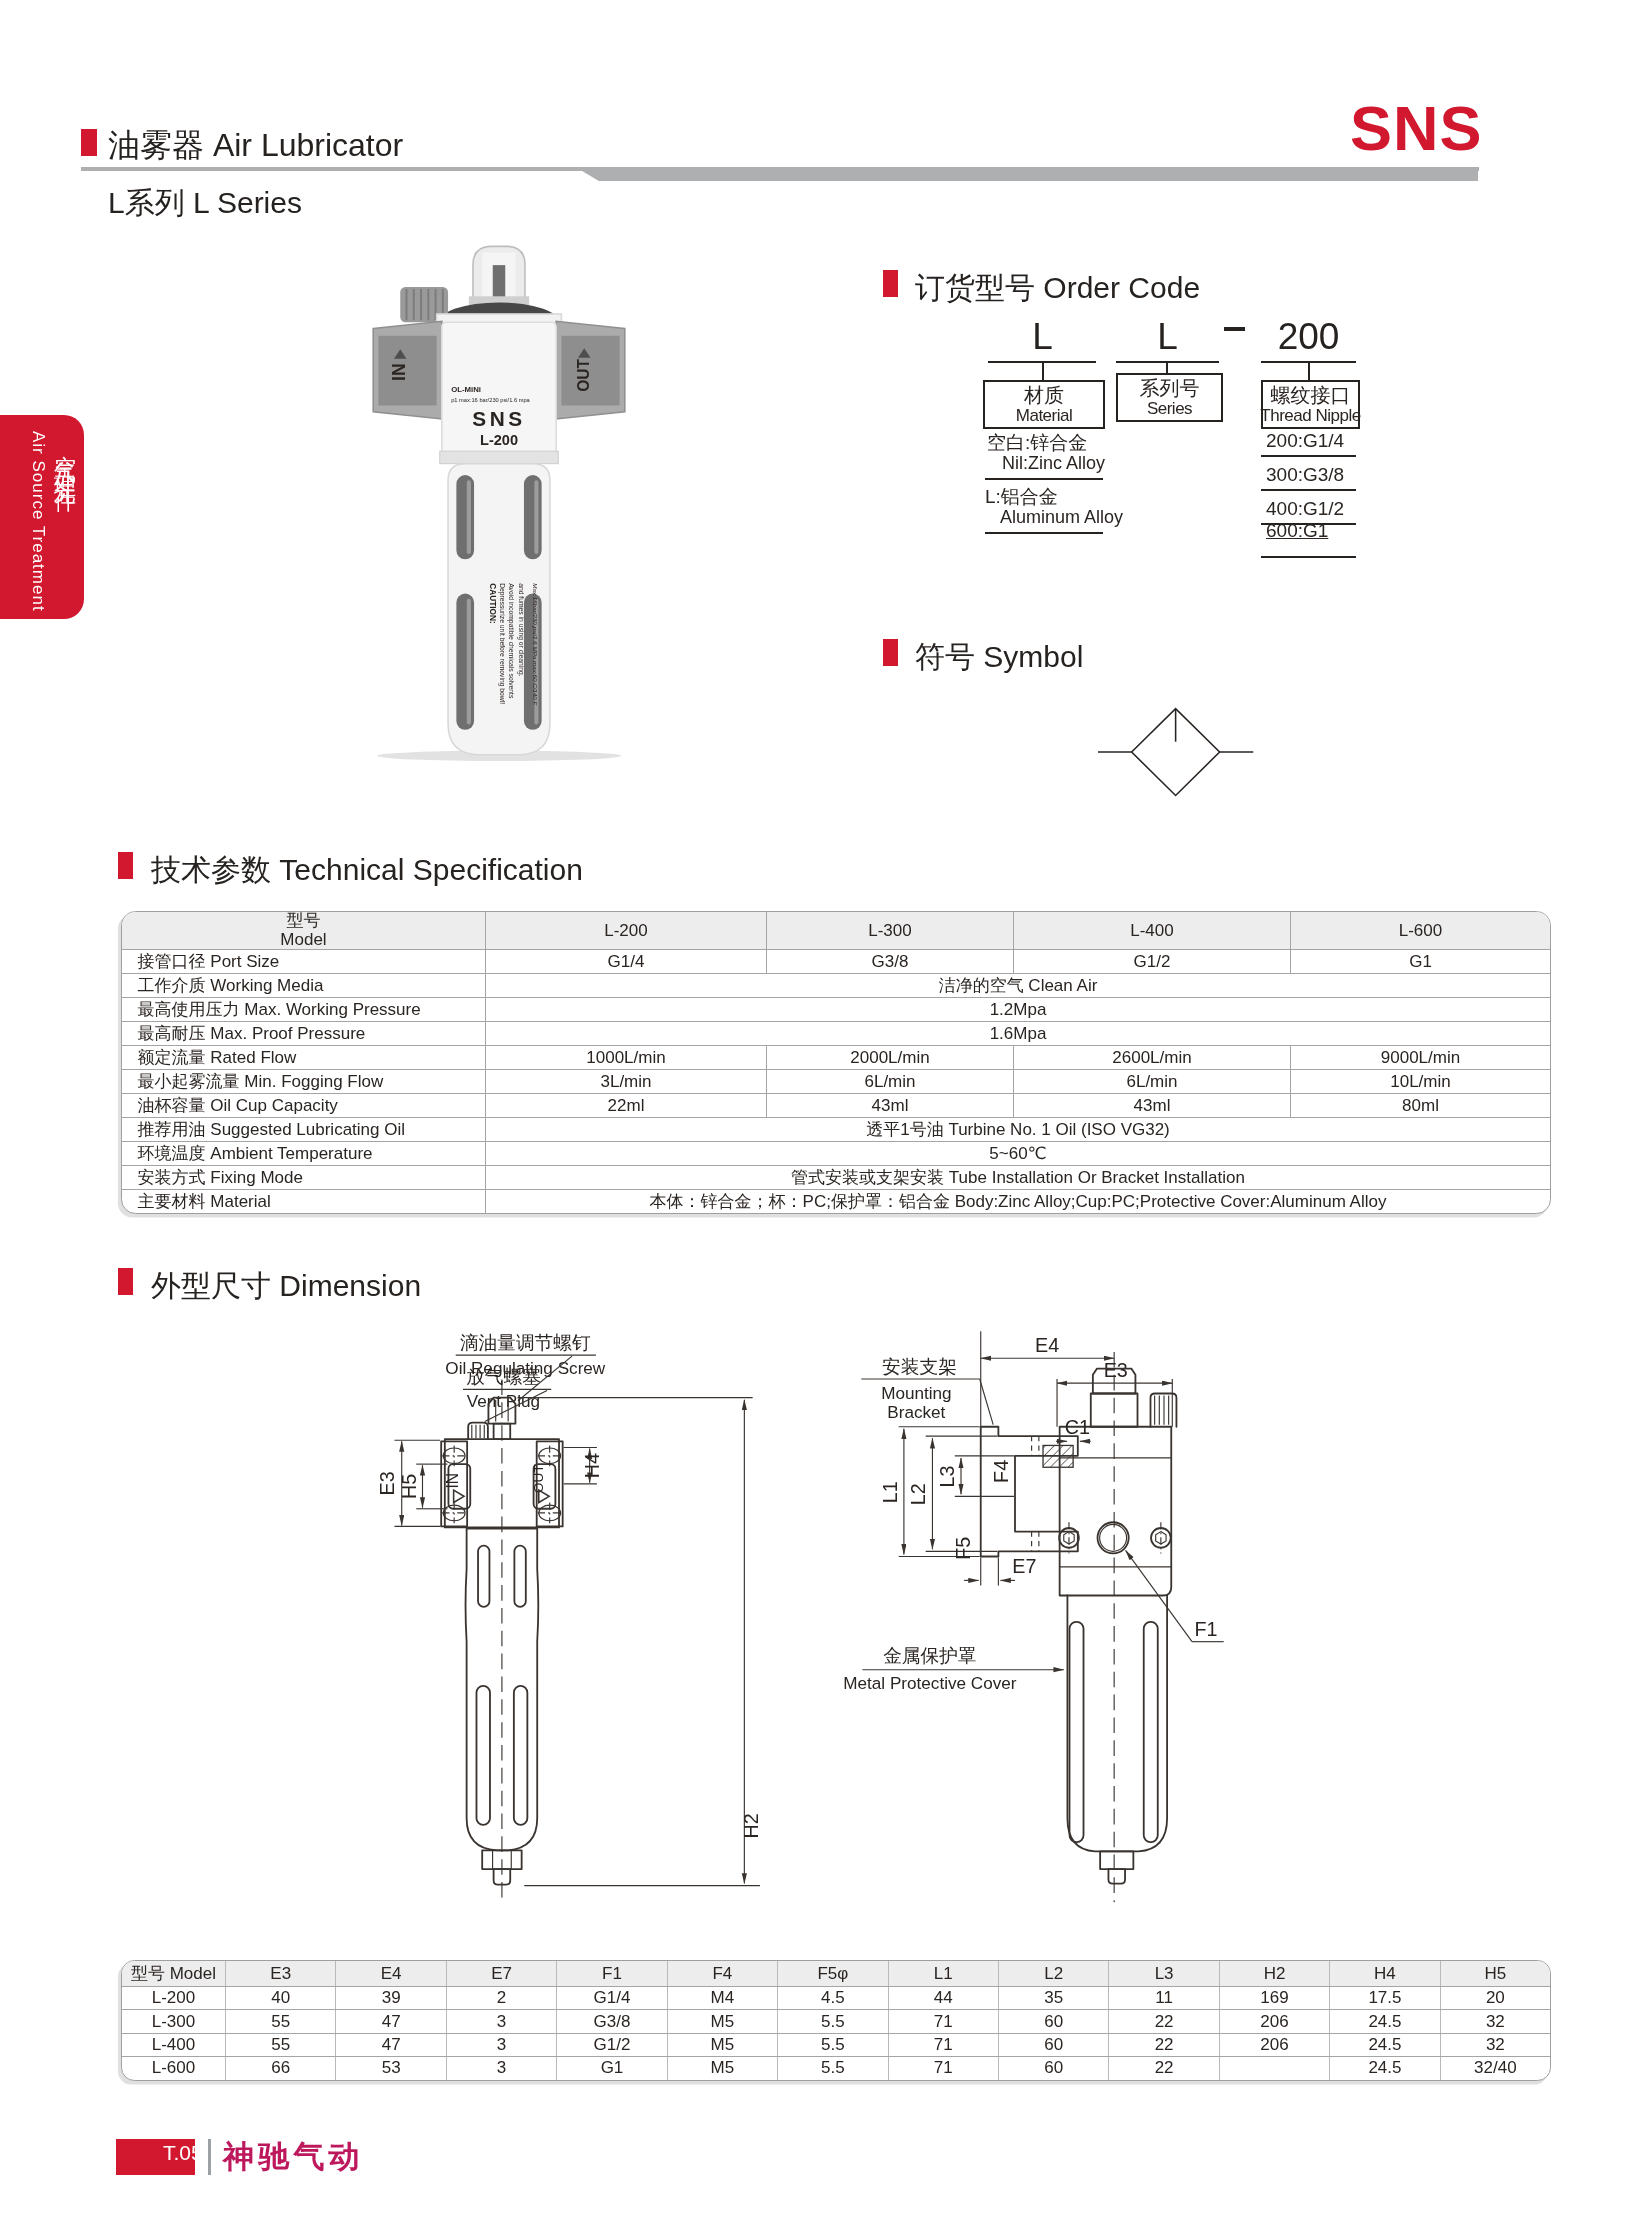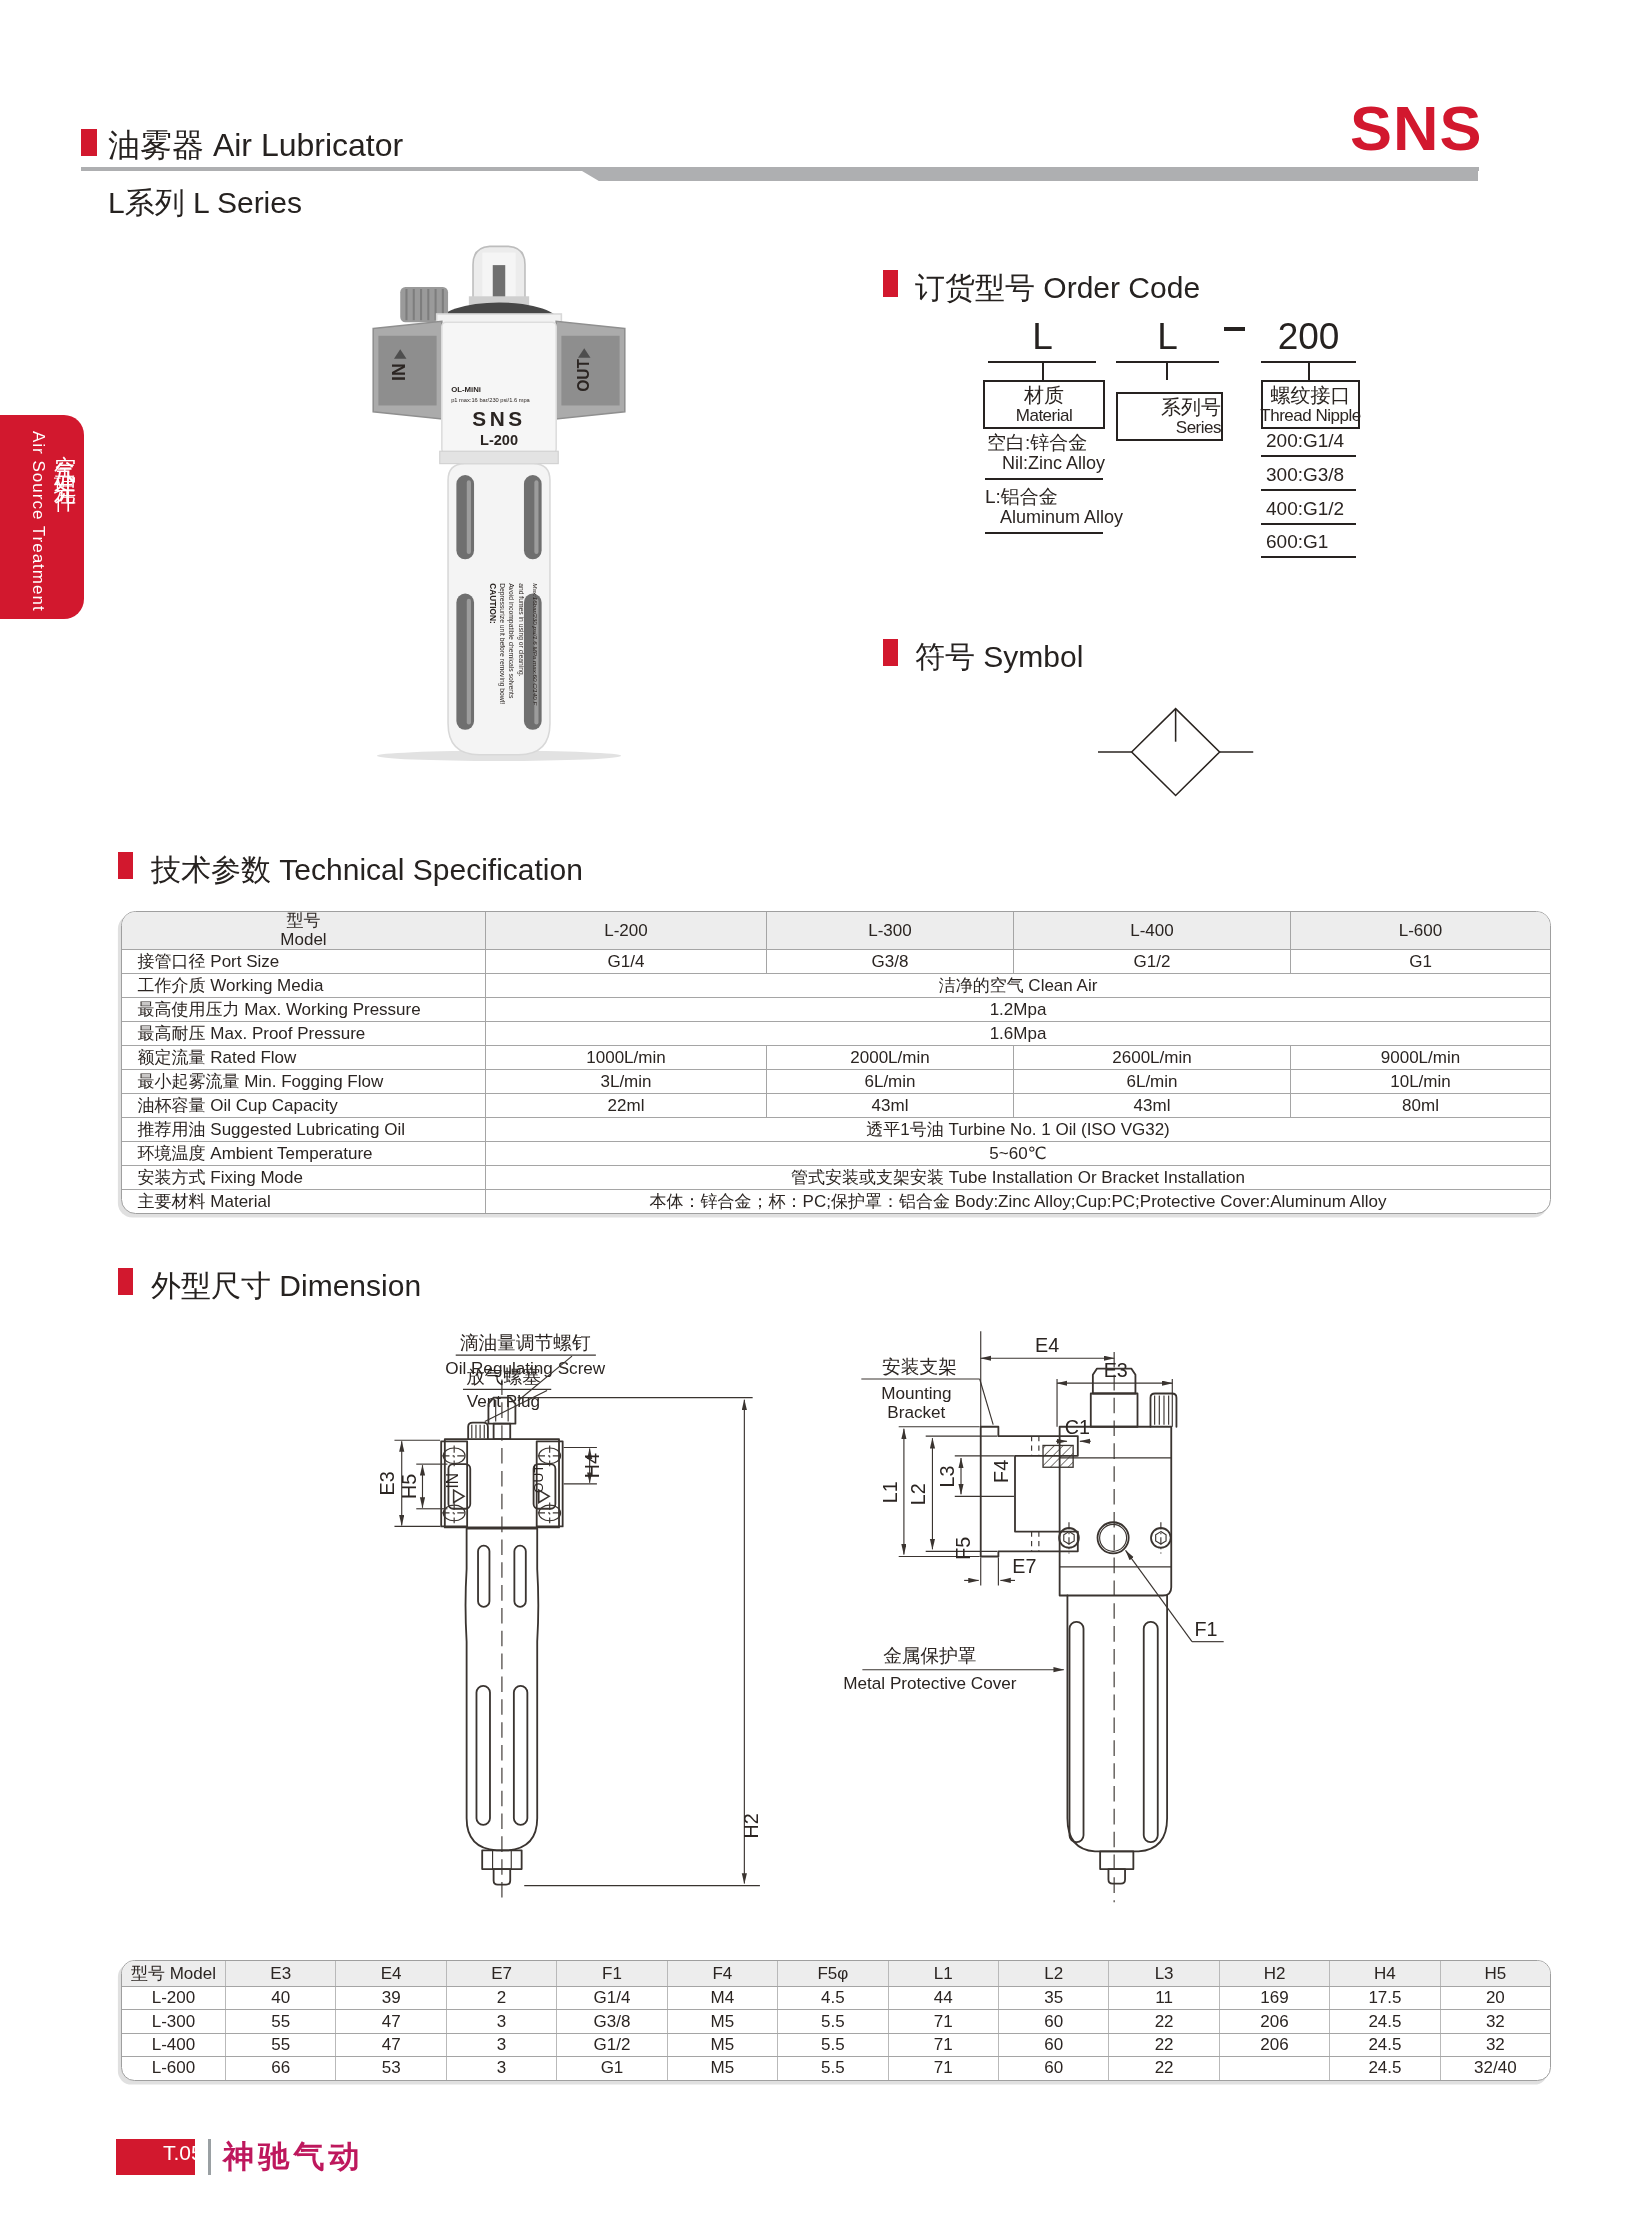--- a/index.html
+++ b/index.html
@@ -161,21 +161,21 @@
   <div class="oc-ul" style="left:1116px;top:361px;width:103px;"></div>
   <div class="oc-ul" style="left:1261px;top:361px;width:95px;"></div>
   <div class="oc-stem" style="left:1042px;top:363px;height:17px;"></div>
   <div class="oc-stem" style="left:1166px;top:363px;height:17px;"></div>
   <div class="oc-stem" style="left:1308px;top:363px;height:17px;"></div>
 
   <div class="oc-box" style="left:983px;top:380px;width:118px;height:45px;">
     <div class="cn">材质</div>
     <div class="en">Material</div>
   </div>
-  <div class="oc-box" style="left:1116px;top:392px;width:103px;height:45px;align-items:flex-end;">
+  <div class="oc-box" style="left:1116px;top:373px;width:103px;height:45px;">
     <div class="cn">系列号</div>
     <div class="en">Series</div>
   </div>
   <div class="oc-box" style="left:1261px;top:380px;width:95px;height:45px;">
     <div class="cn">螺纹接口</div>
     <div class="en">Thread Nipple</div>
   </div>
 
   <div class="oc-opt" style="left:987px;top:430px;">空白:锌合金</div>
   <div class="oc-opt" style="left:1002px;top:453px;font-size:18px;">Nil:Zinc Alloy</div>
@@ -183,21 +183,21 @@
   <div class="oc-opt" style="left:985px;top:484px;">L:铝合金</div>
   <div class="oc-opt" style="left:1000px;top:507px;font-size:18px;">Aluminum Alloy</div>
   <div class="oc-line" style="left:985px;top:532px;width:118px;"></div>
 
   <div class="oc-opt" style="left:1266px;top:430px;">200:G1/4</div>
   <div class="oc-line" style="left:1261px;top:455px;width:95px;"></div>
   <div class="oc-opt" style="left:1266px;top:464px;">300:G3/8</div>
   <div class="oc-line" style="left:1261px;top:489px;width:95px;"></div>
   <div class="oc-opt" style="left:1266px;top:498px;">400:G1/2</div>
   <div class="oc-line" style="left:1261px;top:523px;width:95px;"></div>
-  <div class="oc-opt" style="left:1266px;top:531px;">600:G1</div>
+  <div class="oc-opt" style="left:1266px;top:520px;text-decoration:underline;">600:G1</div>
   <div class="oc-line" style="left:1261px;top:556px;width:95px;"></div>
 
   <div class="sq" style="left:883px;top:639px;"></div>
   <div class="sec-title" style="left:915px;top:637px;">
     <span>符号</span>
     <span>Symbol</span>
   </div>
   <svg class="abs" style="left:1081px;top:691px;" width="182" height="119" viewBox="0 0 350 230">
     <g fill="none" stroke="#2a2420" stroke-width="3">
       <polygon points="97,118 182,34 267,118 182,202"></polygon>

